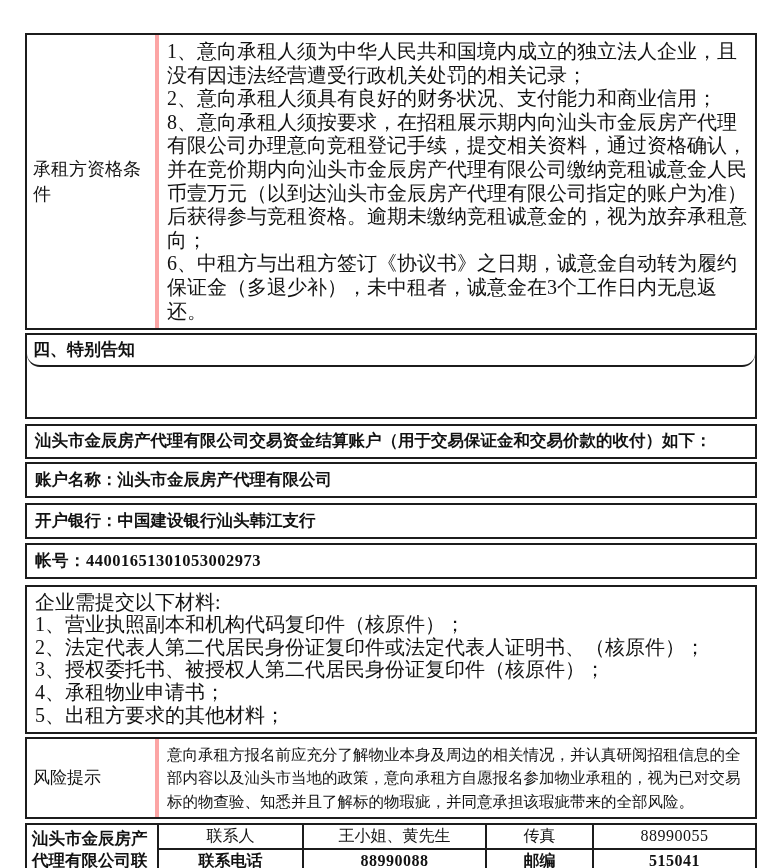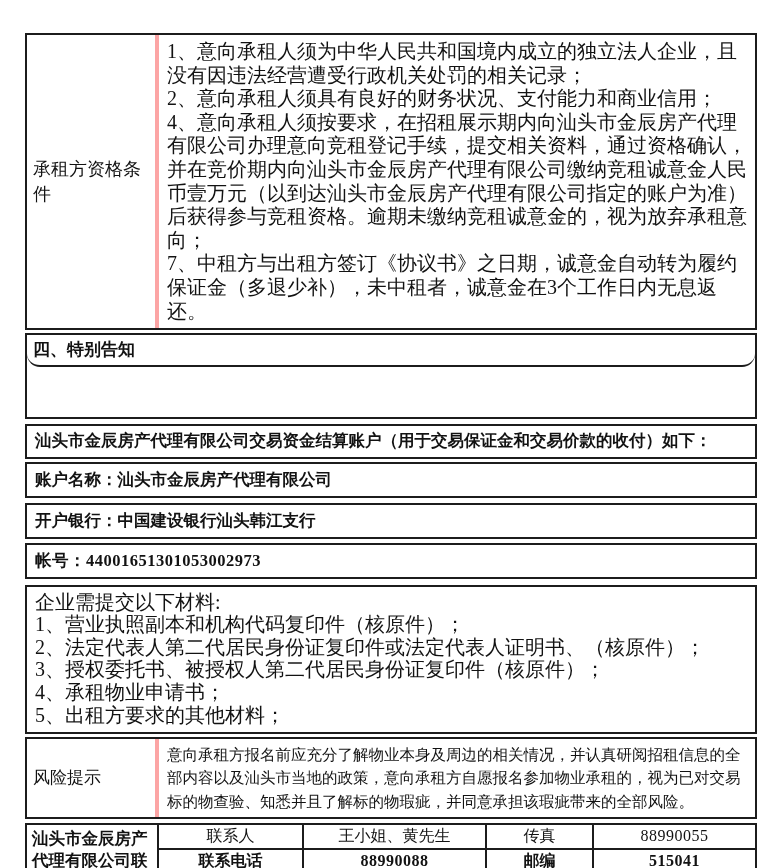--- a/index.html
+++ b/index.html
@@ -86,22 +86,22 @@
 </head>
 <body>
 
 <div class="doc">
 
   <div class="blk row2col" style="min-height:213px;">
     <div class="label-cell">承租方资格条件</div>
     <div class="body-cell">
       <p class="para">1、意向承租人须为中华人民共和国境内成立的独立法人企业，且没有因违法经营遭受行政机关处罚的相关记录；</p>
       <p class="para">2、意向承租人须具有良好的财务状况、支付能力和商业信用；</p>
-      <p class="para">4、意向承租人须按要求，在招租展示期内向汕头市金辰房产代理有限公司办理意向竞租登记手续，提交相关资料，通过资格确认，并在竞价期内向汕头市金辰房产代理有限公司缴纳竞租诚意金人民币壹万元（以到达汕头市金辰房产代理有限公司指定的账户为准）后获得参与竞租资格。逾期未缴纳竞租诚意金的，视为放弃承租意向；</p>
-      <p class="para">7、中租方与出租方签订《协议书》之日期，诚意金自动转为履约保证金（多退少补），未中租者，诚意金在3个工作日内无息返还。</p>
+      <p class="para">8、意向承租人须按要求，在招租展示期内向汕头市金辰房产代理有限公司办理意向竞租登记手续，提交相关资料，通过资格确认，并在竞价期内向汕头市金辰房产代理有限公司缴纳竞租诚意金人民币壹万元（以到达汕头市金辰房产代理有限公司指定的账户为准）后获得参与竞租资格。逾期未缴纳竞租诚意金的，视为放弃承租意向；</p>
+      <p class="para">6、中租方与出租方签订《协议书》之日期，诚意金自动转为履约保证金（多退少补），未中租者，诚意金在3个工作日内无息返还。</p>
     </div>
   </div>
 
   <div class="gap3"></div>
 
   <div class="blk">
     <div class="notice-row">四、特别告知</div>
     <div class="empty-row"></div>
   </div>
 

